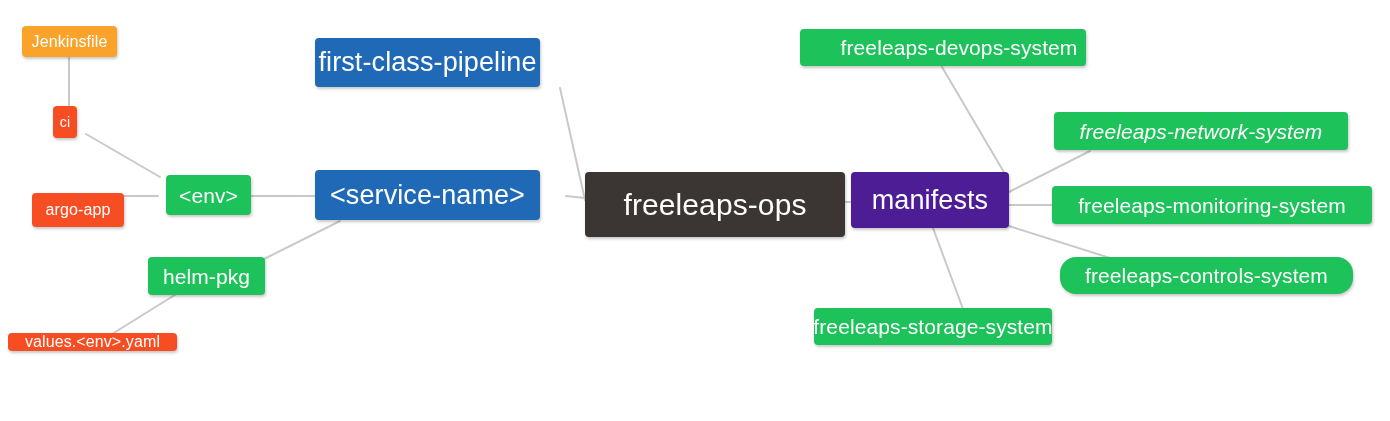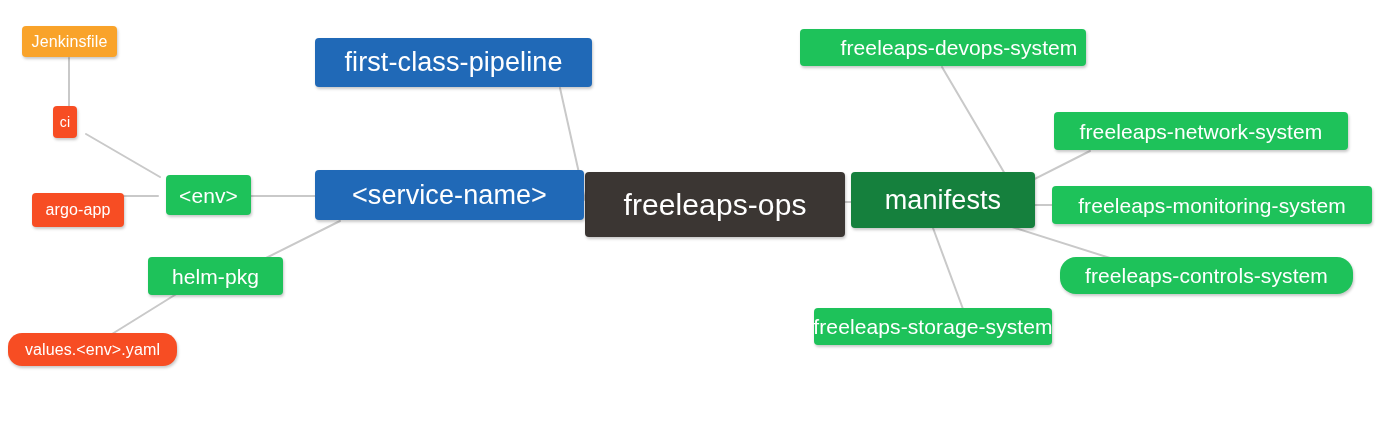--- a/index.html
+++ b/index.html
@@ -61,51 +61,51 @@
       <line x1="1005" y1="174" x2="942" y2="67" stroke="#c9c9c9" stroke-width="2" stroke-linecap="round"></line>
       <line x1="1009" y1="192" x2="1090" y2="151" stroke="#c9c9c9" stroke-width="2" stroke-linecap="round"></line>
       <line x1="1009" y1="205" x2="1052" y2="205" stroke="#c9c9c9" stroke-width="2" stroke-linecap="round"></line>
       <line x1="1009" y1="226" x2="1110" y2="258" stroke="#c9c9c9" stroke-width="2" stroke-linecap="round"></line>
       <line x1="933" y1="228" x2="963" y2="309" stroke="#c9c9c9" stroke-width="2" stroke-linecap="round"></line>
     </svg>
   <div id="node-layer">
       <div class="node" style="left: 585px; top: 172px; width: 260px; height: 65px; background: rgb(59, 54, 51); font-size: 30px;">
         <span class="node-label">freeleaps-ops</span>
       </div>
-      <div class="node" style="left: 315px; top: 38px; width: 277px; height: 49px; background: rgb(32, 105, 183); font-size: 27px;">
+      <div class="node" style="left: 315px; top: 38px; width: 225px; height: 49px; background: rgb(32, 105, 183); font-size: 27px;">
         <span class="node-label">first-class-pipeline</span>
       </div>
-      <div class="node" style="left: 315px; top: 170px; width: 269px; height: 50px; background: rgb(32, 105, 183); font-size: 27px;">
+      <div class="node" style="left: 315px; top: 170px; width: 225px; height: 50px; background: rgb(32, 105, 183); font-size: 27px;">
         <span class="node-label">&lt;service-name&gt;</span>
       </div>
       <div class="node" style="left: 158px; top: 175px; width: 85px; height: 40px; background: rgb(30, 194, 90); font-size: 21px; margin-left: 8px;">
         <span class="node-label">&lt;env&gt;</span>
       </div>
       <div class="node" style="left: 53px; top: 106px; width: 24px; height: 32px; background: rgb(247, 77, 35); font-size: 14px;">
         <span class="node-label">ci</span>
       </div>
       <div class="node" style="left: 22px; top: 26px; width: 95px; height: 31px; background: rgb(249, 163, 42); font-size: 16px;">
         <span class="node-label">Jenkinsfile</span>
       </div>
       <div class="node" style="left: 32px; top: 177px; width: 92px; height: 34px; background: rgb(247, 77, 35); font-size: 16px; margin-top: 16px;">
         <span class="node-label">argo-app</span>
       </div>
-      <div class="node" style="left: 148px; top: 257px; width: 135px; height: 38px; background: rgb(30, 194, 90); font-size: 21px;">
+      <div class="node" style="left: 148px; top: 257px; width: 117px; height: 38px; background: rgb(30, 194, 90); font-size: 21px;">
         <span class="node-label">helm-pkg</span>
       </div>
-      <div class="node" style="left: 8px; top: 333px; width: 169px; height: 33px; background: rgb(247, 77, 35); font-size: 16px; border-radius: 14px;">
+      <div class="node" style="left: 8px; top: 333px; width: 169px; height: 18px; background: rgb(247, 77, 35); font-size: 16px;">
         <span class="node-label">values.&lt;env&gt;.yaml</span>
       </div>
-      <div class="node" style="left: 851px; top: 172px; width: 184px; height: 56px; background: #15803d; font-size: 27px;">
+      <div class="node" style="left: 851px; top: 172px; width: 158px; height: 56px; background: #4c1d95; font-size: 27px;">
         <span class="node-label">manifests</span>
       </div>
       <div class="node" style="left: 800px; top: 29px; width: 286px; height: 37px; background: rgb(30, 194, 90); font-size: 21px; padding-left: 32px;">
         <span class="node-label">freeleaps-devops-system</span>
       </div>
-      <div class="node" style="left: 1054px; top: 112px; width: 294px; height: 38px; background: rgb(30, 194, 90); font-size: 21px;">
+      <div class="node" style="left: 1054px; top: 112px; width: 294px; height: 38px; background: rgb(30, 194, 90); font-size: 21px; font-style: italic;">
         <span class="node-label">freeleaps-network-system</span>
       </div>
       <div class="node" style="left: 1052px; top: 186px; width: 320px; height: 38px; background: rgb(30, 194, 90); font-size: 21px;">
         <span class="node-label">freeleaps-monitoring-system</span>
       </div>
       <div class="node" style="left: 1060px; top: 257px; width: 293px; height: 37px; background: rgb(30, 194, 90); font-size: 21px; border-radius: 16px;">
         <span class="node-label">freeleaps-controls-system</span>
       </div>
       <div class="node" style="left: 814px; top: 308px; width: 238px; height: 37px; background: rgb(30, 194, 90); font-size: 21px;">
         <span class="node-label">freeleaps-storage-system</span>

